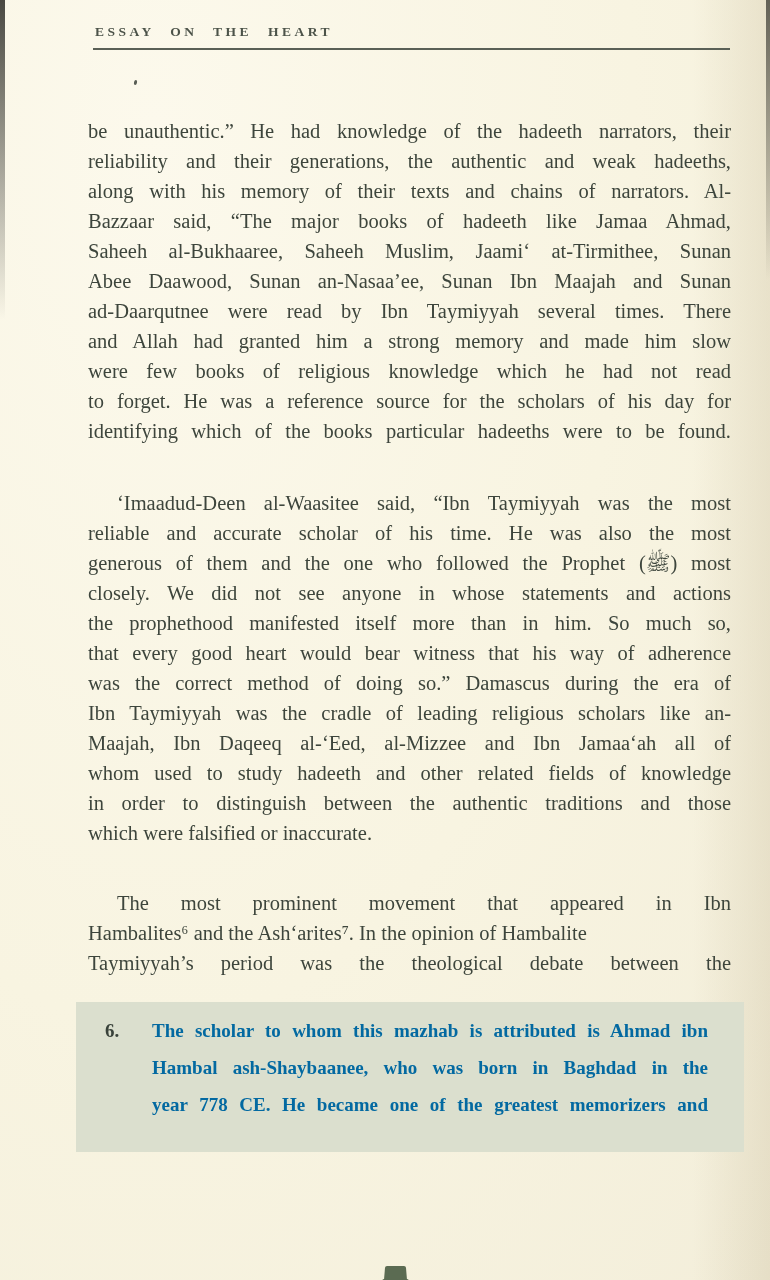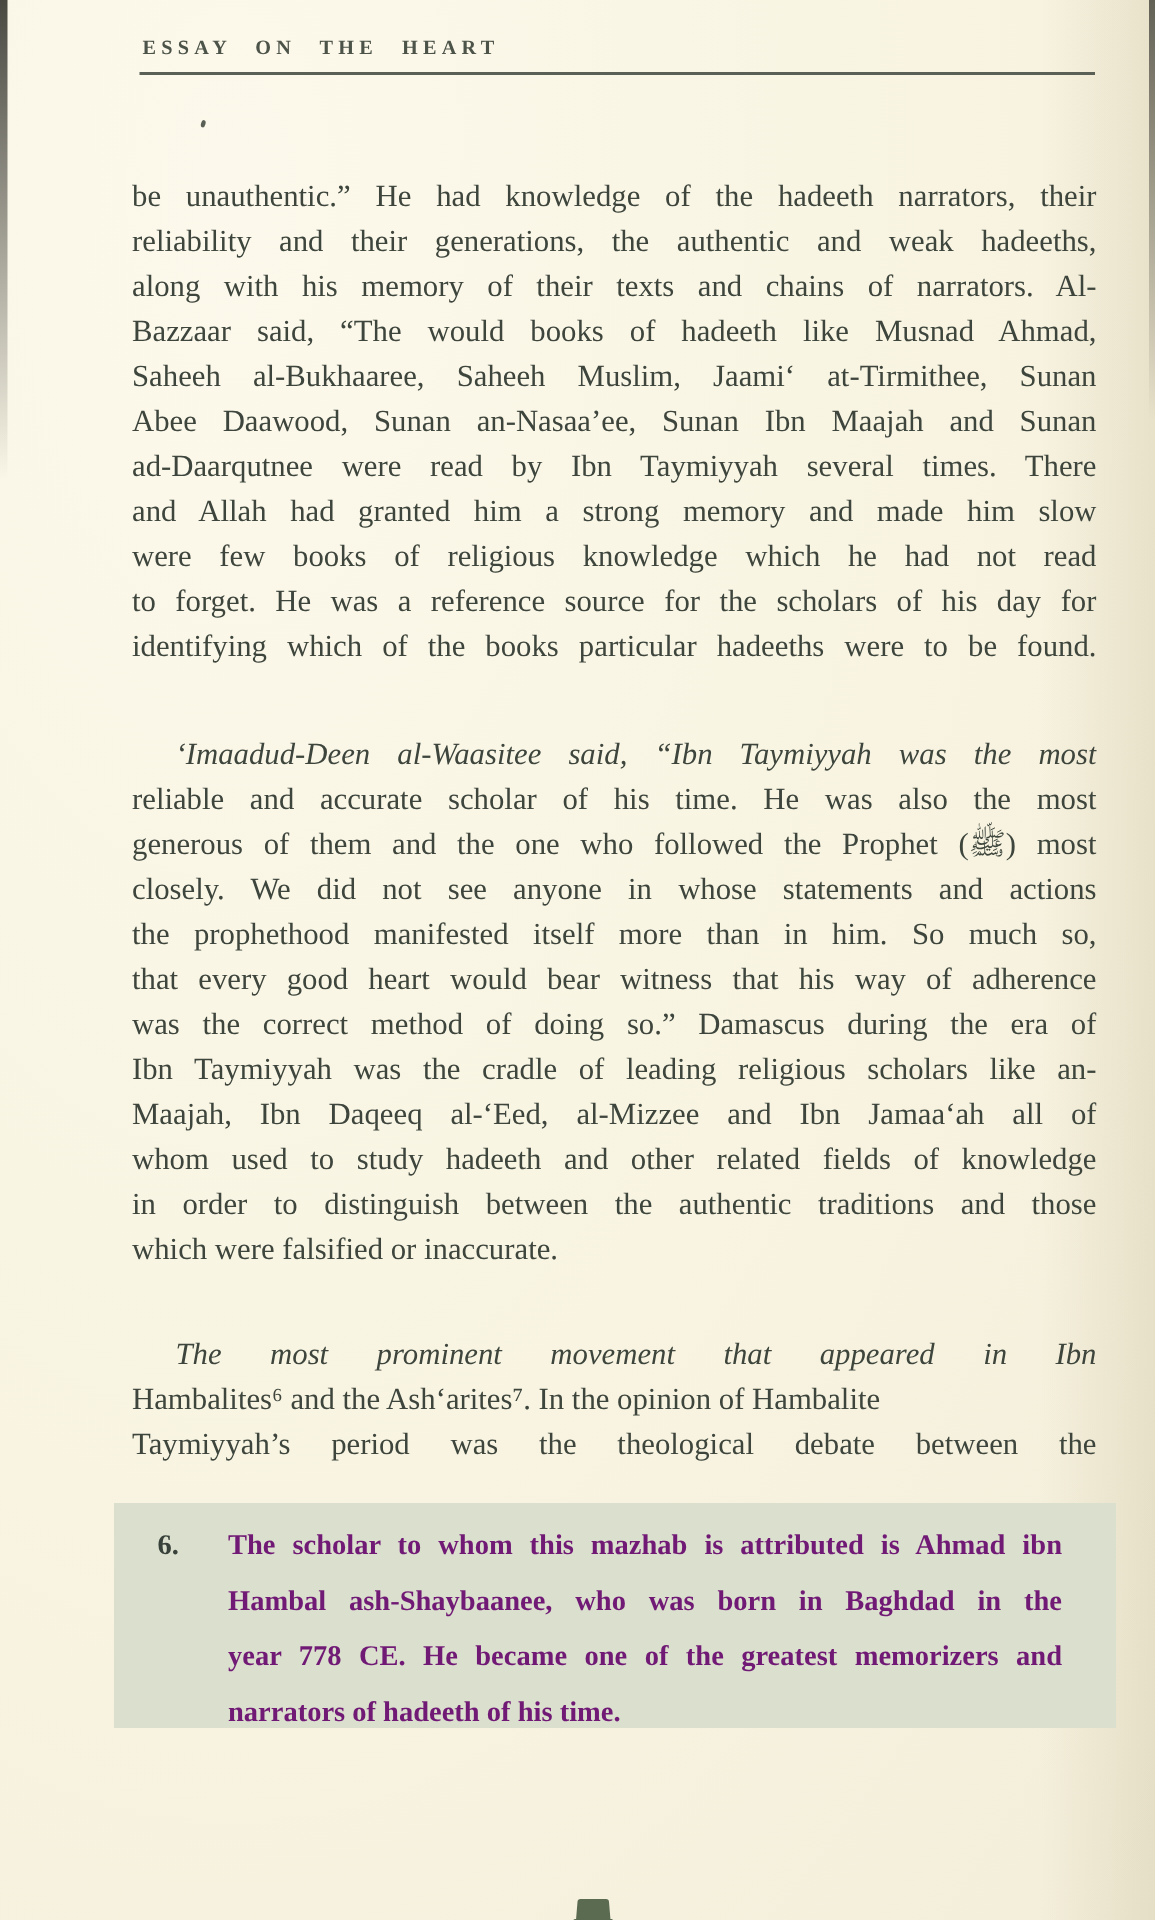--- a/index.html
+++ b/index.html
@@ -30,33 +30,33 @@
   .para{position:absolute;left:88px;width:643px;font-size:20.5px;}
   .p1{top:116px;}
   .p2{top:488px;}
   .p3{top:888px;}
   .line{
     height:30px;line-height:30px;overflow:hidden;
     text-align:justify;text-align-last:justify;
     white-space:normal;
   }
   .line.last{text-align-last:left;}
-  .line.indent{text-indent:29px;font-style:italic;}
+  .line.indent{text-indent:29px;}
 
   .footnote-box{
     position:absolute;left:76px;top:1002px;width:668px;height:150px;
     background:#dbdfce;
   }
   .fn-marker{
     position:absolute;left:29px;top:10px;height:37px;line-height:37px;
     font-size:19px;font-weight:bold;color:#39423a;
   }
   .fn-text{
     position:absolute;left:76px;top:10px;width:556px;
-    font-size:19px;font-weight:bold;color:#701a75;
+    font-size:19px;font-weight:bold;color:#0369a1;
   }
   .fline{height:37px;line-height:37px;overflow:hidden;text-align:justify;text-align-last:justify;}
   .fline.last{text-align-last:left;}
 
   .page-badge{position:absolute;left:367px;top:1266px;width:57px;height:55px;}
 </style>
 </head>
 <body>
 
 <div class="page">
@@ -65,21 +65,21 @@
   <div class="edge-right"></div>
   <div class="speck"></div>
 
   <div class="running-head">ESSAY ON THE HEART</div>
   <div class="head-rule"></div>
 
   <div class="para p1">
     <div class="line">be unauthentic.” He had knowledge of the hadeeth narrators, their</div>
     <div class="line">reliability and their generations, the authentic and weak hadeeths,</div>
     <div class="line">along with his memory of their texts and chains of narrators. Al-</div>
-    <div class="line">Bazzaar said, “The would books of hadeeth like Musnad Ahmad,</div>
+    <div class="line">Bazzaar said, “The major books of hadeeth like Jamaa Ahmad,</div>
     <div class="line">Saheeh al-Bukhaaree, Saheeh Muslim, Jaami‘ at-Tirmithee, Sunan</div>
     <div class="line">Abee Daawood, Sunan an-Nasaa’ee, Sunan Ibn Maajah and Sunan</div>
     <div class="line">ad-Daarqutnee were read by Ibn Taymiyyah several times. There</div>
     <div class="line">and Allah had granted him a strong memory and made him slow</div>
     <div class="line">were few books of religious knowledge which he had not read</div>
     <div class="line">to forget. He was a reference source for the scholars of his day for</div>
     <div class="line">identifying which of the books particular hadeeths were to be found.</div>
   </div>
 
   <div class="para p2">
@@ -102,21 +102,20 @@
     <div class="line last">Hambalites⁶ and the Ash‘arites⁷. In the opinion of Hambalite</div>
     <div class="line">Taymiyyah’s period was the theological debate between the</div>
   </div>
 
   <div class="footnote-box">
     <div class="fn-marker">6.</div>
     <div class="fn-text">
       <div class="fline">The scholar to whom this mazhab is attributed is Ahmad ibn</div>
       <div class="fline">Hambal ash-Shaybaanee, who was born in Baghdad in the</div>
       <div class="fline">year 778 CE. He became one of the greatest memorizers and</div>
-      <div class="fline last">narrators of hadeeth of his time.</div>
     </div>
   </div>
 
   <div class="page-badge">
     <svg width="57" height="55" viewBox="0 0 57 55">
       <polygon points="20,2 37,2 38,14 53,23 51,43 43,52 14,52 6,43 4,23 19,14" fill="#5b6b52" stroke="#5b6b52" stroke-width="4" stroke-linejoin="round"></polygon>
       <text x="28.5" y="40" text-anchor="middle" font-family="Liberation Serif, DejaVu Serif, serif" font-size="24" fill="#eae7d0">12</text>
     </svg>
   </div>
 

